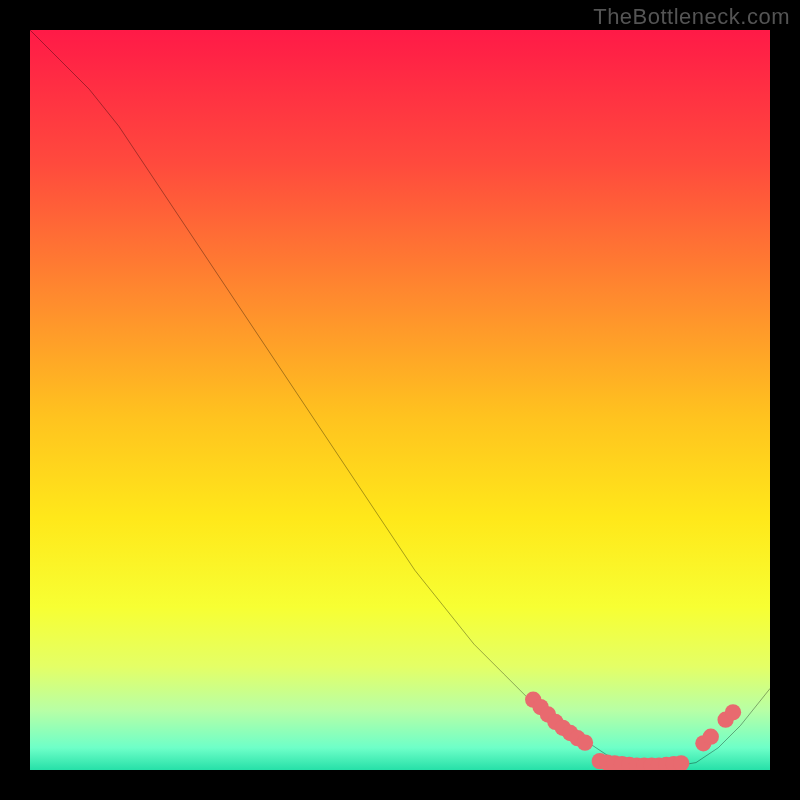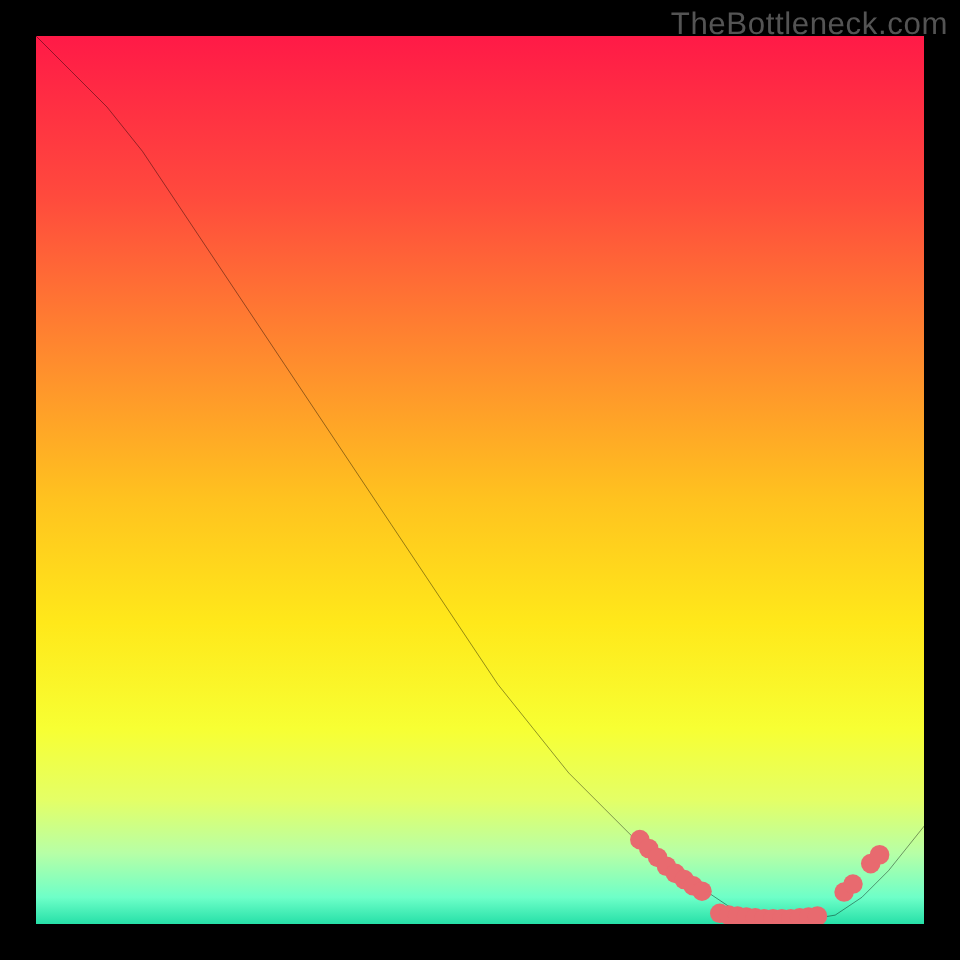--- a/index.html
+++ b/index.html
@@ -15,21 +15,21 @@
     position: relative;
     width: 800px;
     height: 800px;
     background: #000;
   }
   .watermark {
     position: absolute;
     top: 4px;
     right: 10px;
     color: #545454;
-    font-size: 26px;
+    font-size: 22px;
     letter-spacing: 0.5px;
     font-weight: 400;
     user-select: none;
   }
   .plot {
     position: absolute;
     left: 30px;
     top: 30px;
     width: 740px;
     height: 740px;

